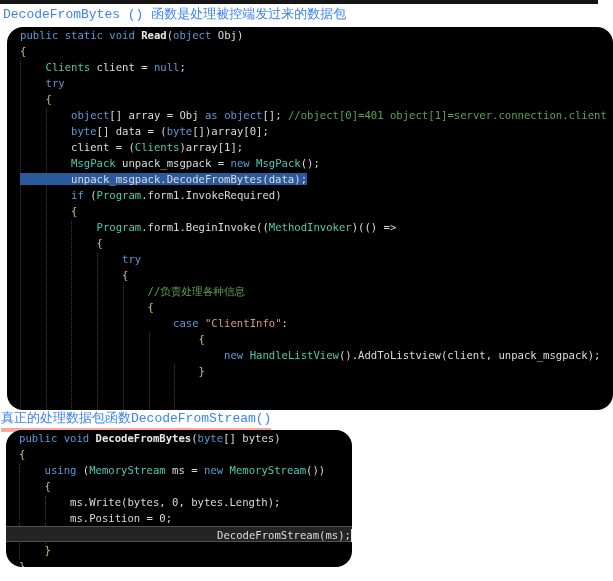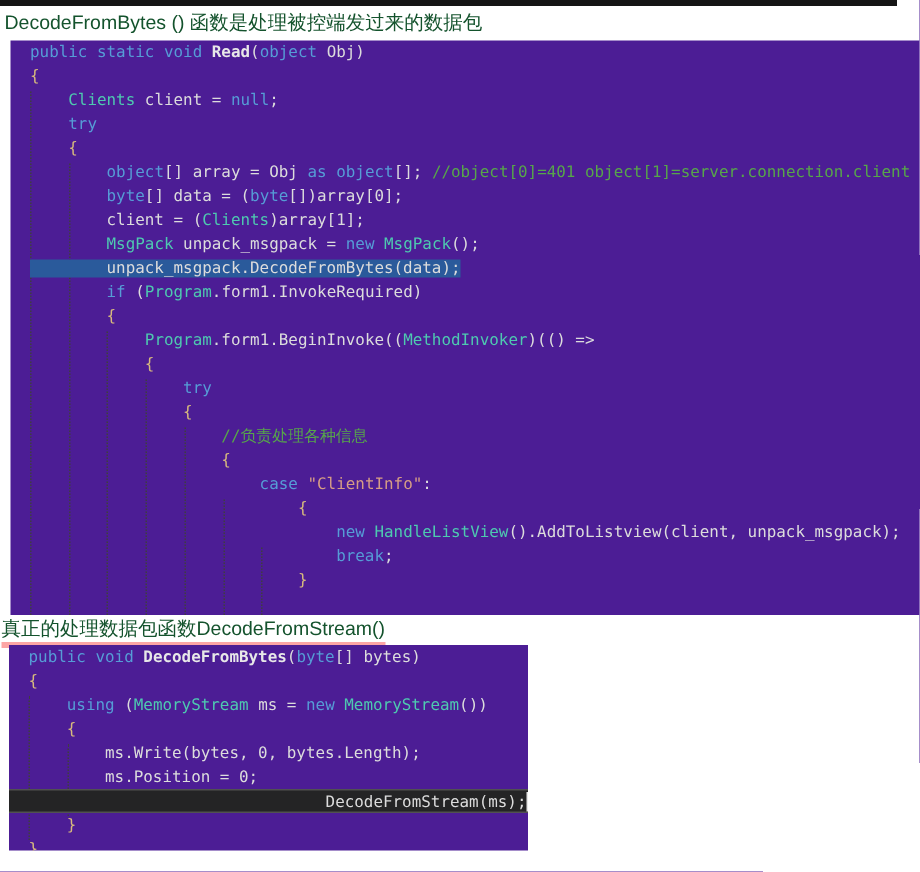--- a/index.html
+++ b/index.html
@@ -2,30 +2,30 @@
 <html><head>
 <meta charset="utf-8">
 <style>
   html,body{margin:0;padding:0;}
   body{
     width:613px;height:581px;position:relative;background:#ffffff;overflow:hidden;
     font-family:"Liberation Sans",sans-serif;
   }
   .top-strip{position:absolute;left:0;top:0;width:598px;height:4px;background:#151515;}
   .caption{
-    position:absolute;color:#14532d;font-size:13px;line-height:17px;
-    font-family:Liberation Sans, sans-serif;white-space:nowrap;
+    position:absolute;color:#3b82f6;font-size:13px;line-height:17px;
+    font-family:Liberation Mono, monospace;white-space:nowrap;
   }
   .caption1{left:3px;top:6px;}
   .caption2{left:1px;top:410px;}
   .caption2 span{display:inline-block;border-bottom:4px solid #fca5a5;padding-bottom:1px;}
   .code-block{
-    position:absolute;background:#4c1d95;overflow:hidden;
+    position:absolute;background:#000000;overflow:hidden;
     font-family:"DejaVu Sans Mono","Liberation Mono",monospace;
-    font-size:10.6px;line-height:16px;color:#dcdcdc;
+    font-size:10.6px;line-height:16px;color:#dcdcdc;border-radius:16px;
   }
   .block1{left:7px;top:27px;width:606px;height:383px;}
   .block2{left:6px;top:430px;width:346px;height:137px;}
   .code-line{
     position:relative;height:16px;white-space:pre;padding-left:13px;
     box-sizing:border-box;z-index:2;
   }
   .code-line.current-line{
     background:#242425;border-top:1px solid #515151;border-bottom:1px solid #515151;text-align:right;
   }
@@ -76,21 +76,20 @@
     <div class="code-line"><span><span class="tok-pl">        </span><span class="tok-br">{</span></span></div>
     <div class="code-line"><span><span class="tok-pl">            </span><span class="tok-ty">Program</span><span class="tok-pl">.form1.BeginInvoke((</span><span class="tok-ty">MethodInvoker</span><span class="tok-pl">)(() =&gt;</span></span></div>
     <div class="code-line"><span><span class="tok-pl">            </span><span class="tok-br">{</span></span></div>
     <div class="code-line"><span><span class="tok-pl">                </span><span class="tok-kw">try</span></span></div>
     <div class="code-line"><span><span class="tok-pl">                </span><span class="tok-br">{</span></span></div>
     <div class="code-line"><span><span class="tok-pl">                    </span><span class="tok-cm">//负责处理各种信息</span></span></div>
     <div class="code-line"><span><span class="tok-pl">                    </span><span class="tok-br">{</span></span></div>
     <div class="code-line"><span><span class="tok-pl">                        </span><span class="tok-kw">case</span><span class="tok-pl"> </span><span class="tok-st">"ClientInfo"</span><span class="tok-pl">:</span></span></div>
     <div class="code-line"><span><span class="tok-pl">                            </span><span class="tok-br">{</span></span></div>
     <div class="code-line"><span><span class="tok-pl">                                </span><span class="tok-kw">new</span><span class="tok-pl"> </span><span class="tok-ty">HandleListView</span><span class="tok-pl">().AddToListview(client, unpack_msgpack);</span></span></div>
-    <div class="code-line"><span><span class="tok-pl">                                </span><span class="tok-kw">break</span><span class="tok-pl">;</span></span></div>
     <div class="code-line"><span><span class="tok-pl">                            </span><span class="tok-br">}</span></span></div>
   </div>
 
 <div class="caption caption2">
   <span>真正的处理数据包函数DecodeFromStream()</span>
 </div>
 
 <div class="code-block block2">
   <div class="indent-guide" style="left:13px;top:34px;height:96px;"></div>
   <div class="indent-guide" style="left:39px;top:66px;height:48px;"></div>

